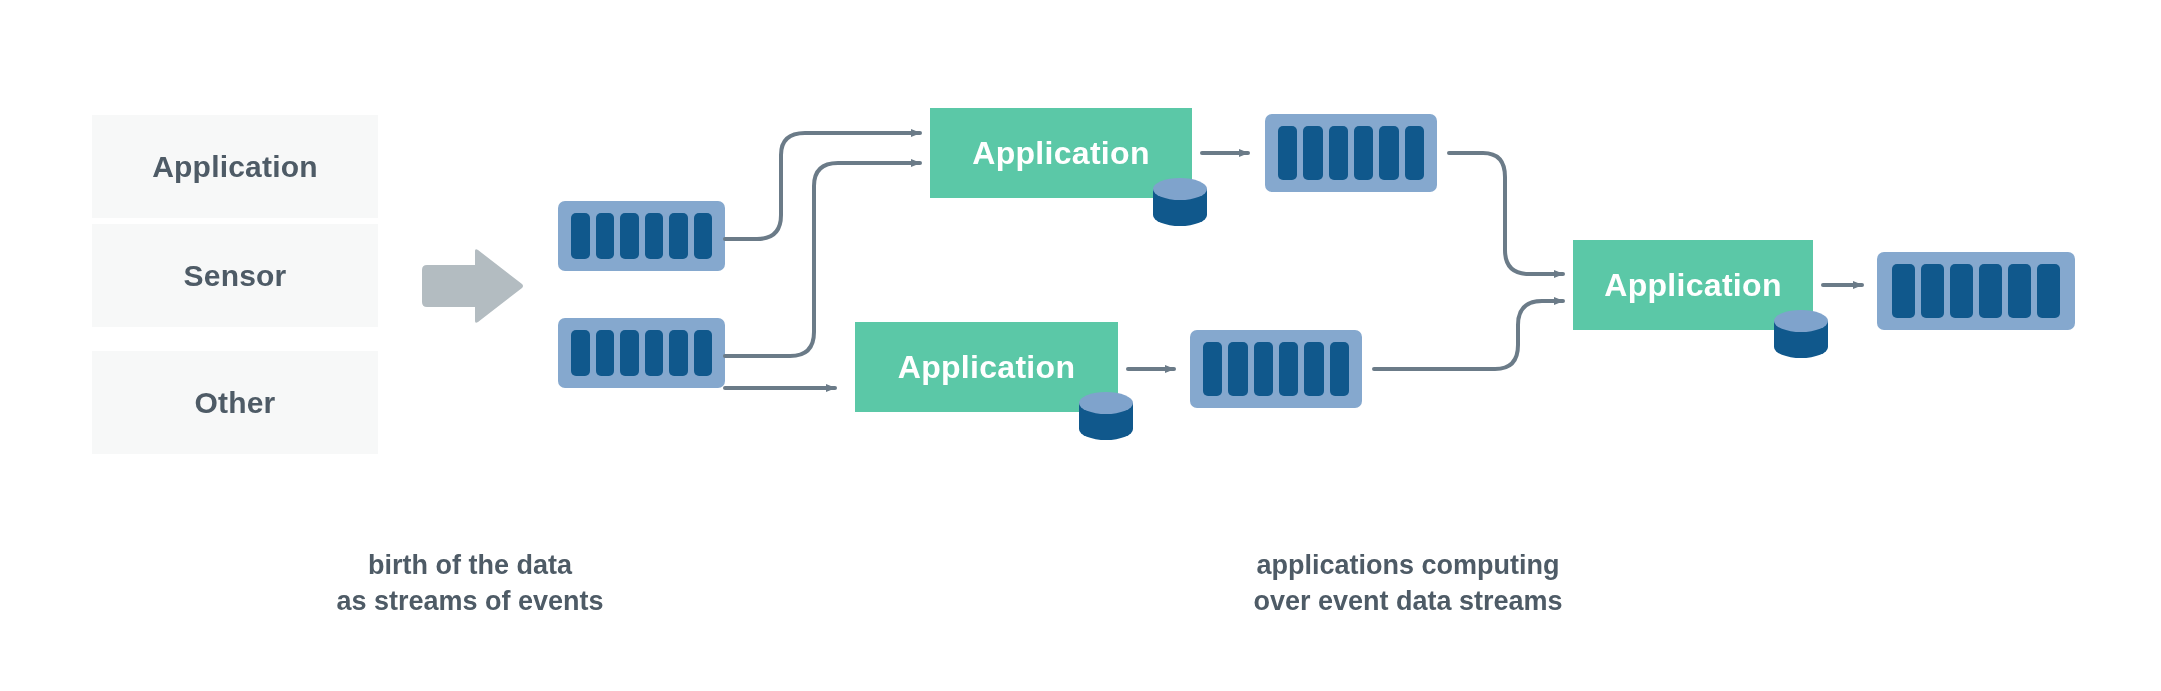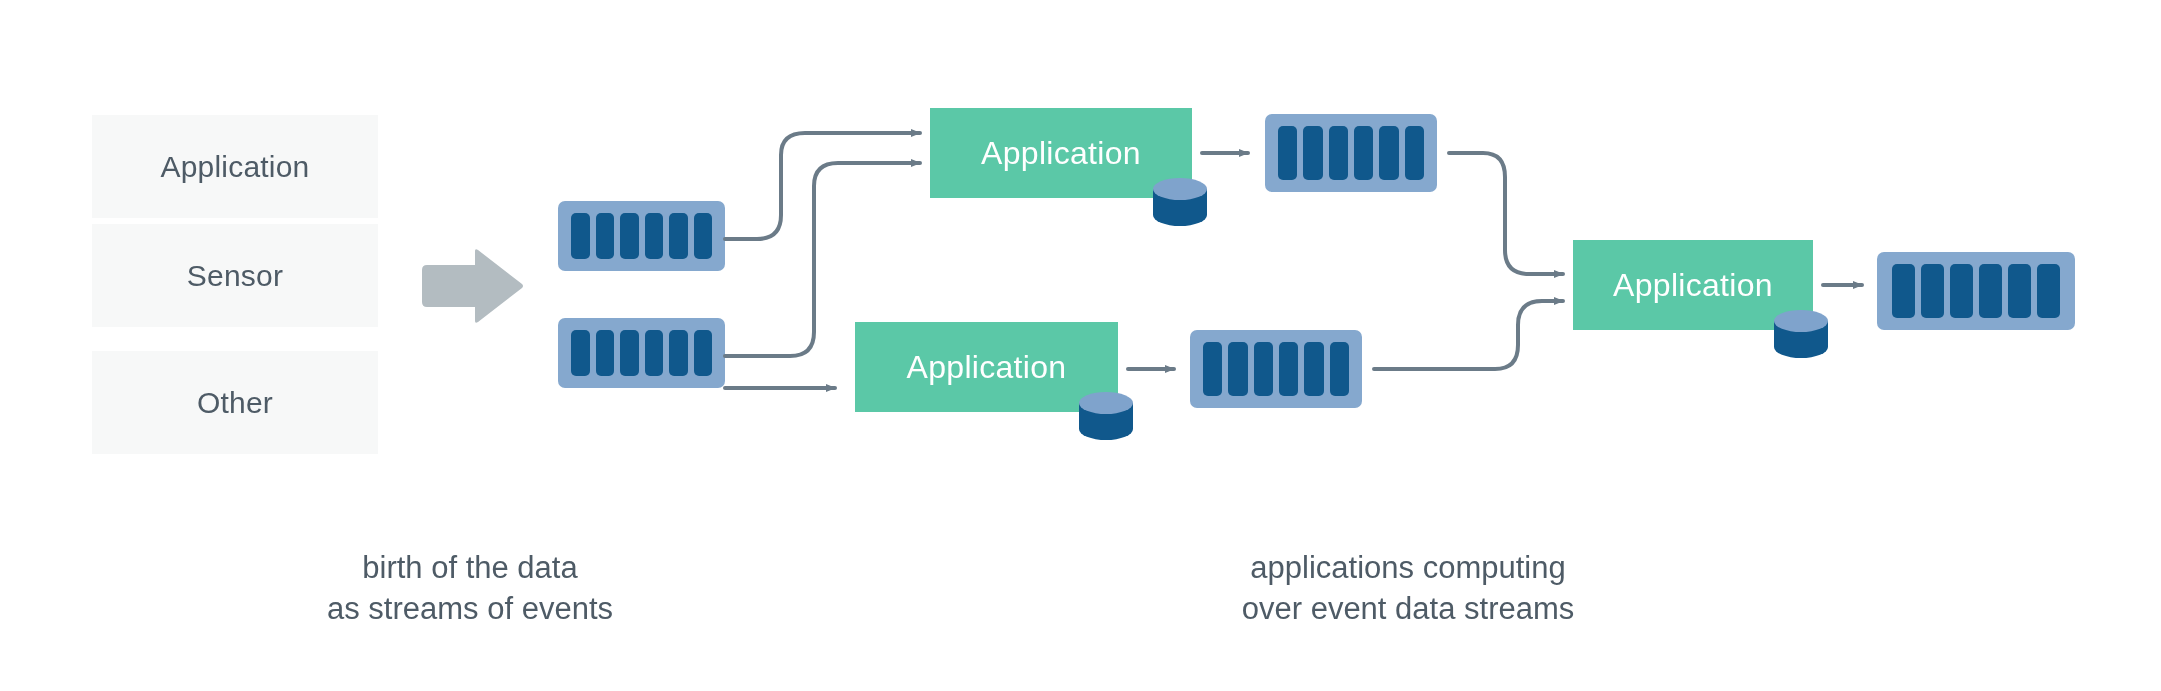--- a/index.html
+++ b/index.html
@@ -9,20 +9,21 @@
   }
   body {
     font-family: "Liberation Sans", sans-serif;
   }
   #stage {
     position: relative;
     width: 2161px;
     height: 686px;
     background: #ffffff;
     overflow: hidden;
+    font-weight: bold;
   }
 
   
   .source-box {
     position: absolute;
     left: 92px;
     width: 286px;
     height: 103px;
     background: #f7f8f8;
     display: flex;
@@ -93,21 +94,21 @@
     top: 0;
     width: 2161px;
     height: 691px;
     pointer-events: none;
   }
 
   
   .caption {
     position: absolute;
     text-align: center;
-    font-size: 31px;
+    font-size: 27px;
     line-height: 1.32;
     color: #4e5b66;
     white-space: pre-line;
   }
   #caption-0 { left: 180px;  top: 548px; width: 580px; }
   #caption-1 { left: 1048px; top: 548px; width: 720px; }
 </style>
 </head>
 <body>
 

